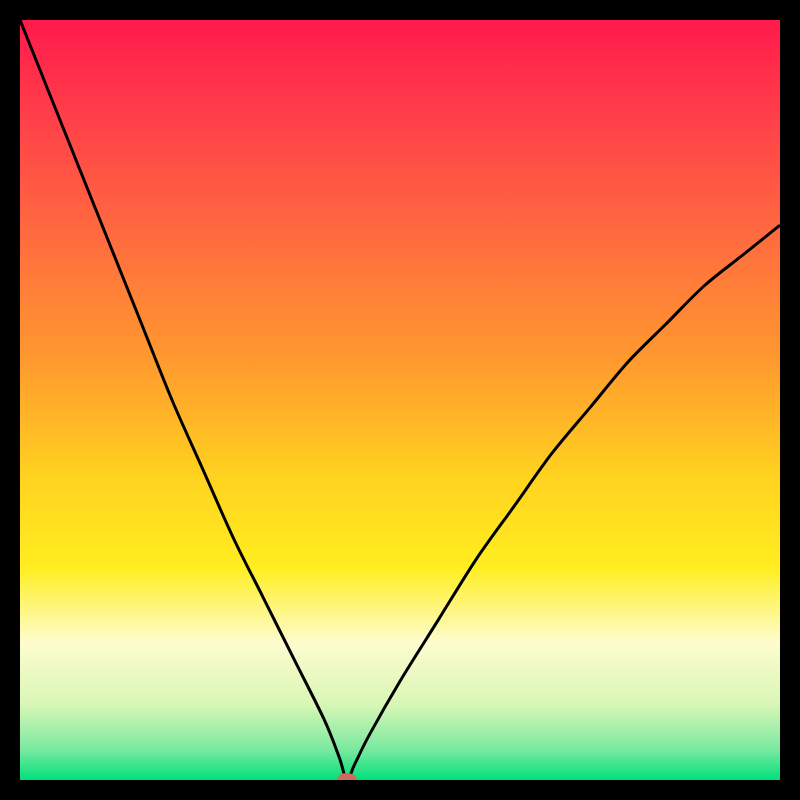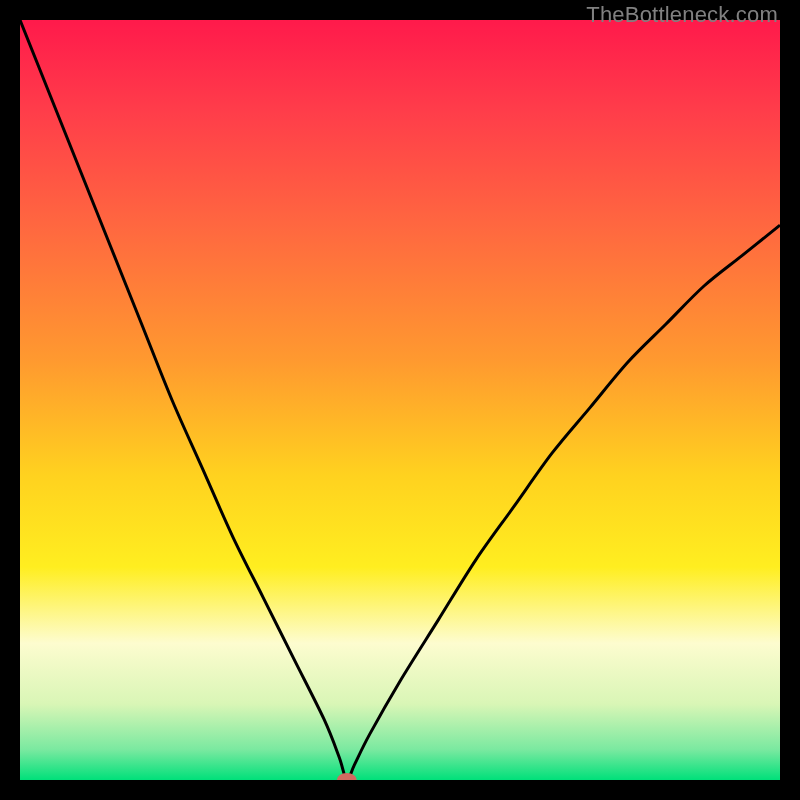--- a/index.html
+++ b/index.html
@@ -57,14 +57,13 @@
             <stop offset="96%" stop-color="#7ae9a0"></stop>
             <stop offset="100%" stop-color="#00e07a"></stop>
           </linearGradient>
       </defs>
       <rect id="bg-rect" x="0" y="0" width="760" height="760" fill="url(#bg-grad)"></rect>
       <path id="curve-path" fill="none" stroke="#000000" stroke-width="3" d="M 0 0 C 4.864000000000001 12.16, 20.672 51.68, 30.400000000000002 76 C 40.128 100.32, 51.072 127.68, 60.800000000000004 152 C 70.528 176.32, 81.47200000000001 203.68, 91.2 228 C 100.928 252.32, 111.87200000000001 279.68, 121.60000000000001 304 C 131.328 328.32, 142.272 356.896, 152 380 C 161.728 403.104, 172.672 426.51200000000006, 182.4 448.40000000000003 C 192.12800000000001 470.288, 203.072 496.12799999999993, 212.8 516.8 C 222.52800000000002 537.472, 233.47200000000004 558.144, 243.20000000000002 577.6 C 252.928 597.056, 263.87199999999996 618.944, 273.59999999999997 638.4 C 283.328 657.856, 296.704 683.392, 304 699.2 C 311.296 715.008, 315.55199999999996 727.4720000000001, 319.2 737.2 C 322.848 746.928, 324.368 758.784, 326.8 760 C 329.232 761.216, 330.75199999999995 752.096, 334.4 744.8 C 338.048 737.5039999999999, 342.30400000000003 727.776, 349.6 714.4 C 356.896 701.024, 369.056 679.44, 380 661.2 C 390.944 642.96, 405.84000000000003 619.856, 418.00000000000006 600.4 C 430.1600000000001 580.944, 443.84000000000003 557.84, 456 539.6 C 468.15999999999997 521.36, 481.84 503.42400000000004, 494 486.40000000000003 C 506.16 469.37600000000003, 519.84 449.008, 532 433.2 C 544.16 417.392, 557.84 402.192, 570 387.6 C 582.16 373.00800000000004, 595.84 355.376, 608 341.99999999999994 C 620.16 328.6239999999999, 633.84 316.15999999999997, 646 304 C 658.16 291.84000000000003, 671.84 276.944, 684 266 C 696.16 255.056, 709.84 245.328, 722 235.60000000000002 C 734.16 225.87200000000004, 753.92 210.06400000000005, 760 205.20000000000005"></path>
       <ellipse id="marker-dot" fill="#d06a60" cx="326.8" cy="760" rx="10" ry="7"></ellipse>
     </svg>
   </div>
 
-  <div class="watermark">TheBottleneck.com</div>
 </div>
 
 </body></html>

